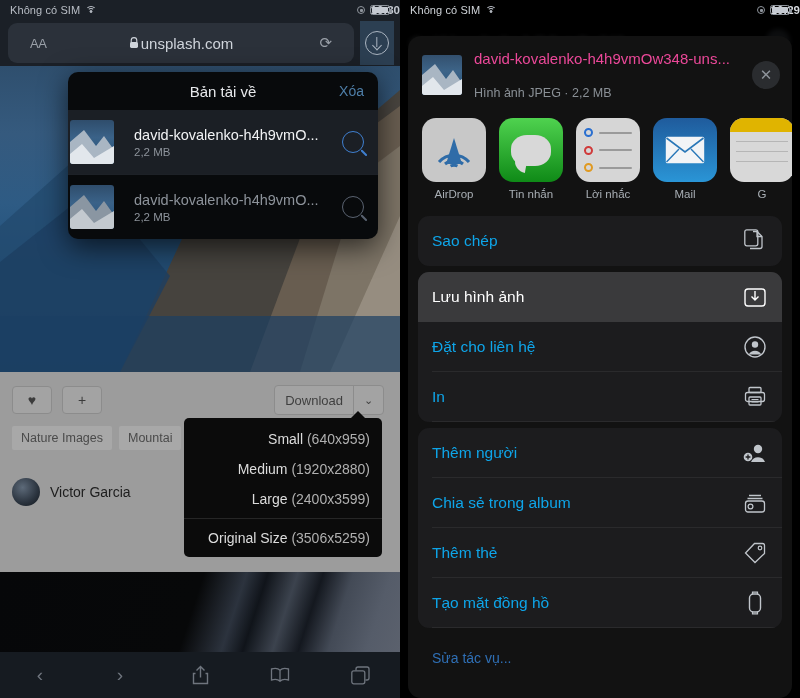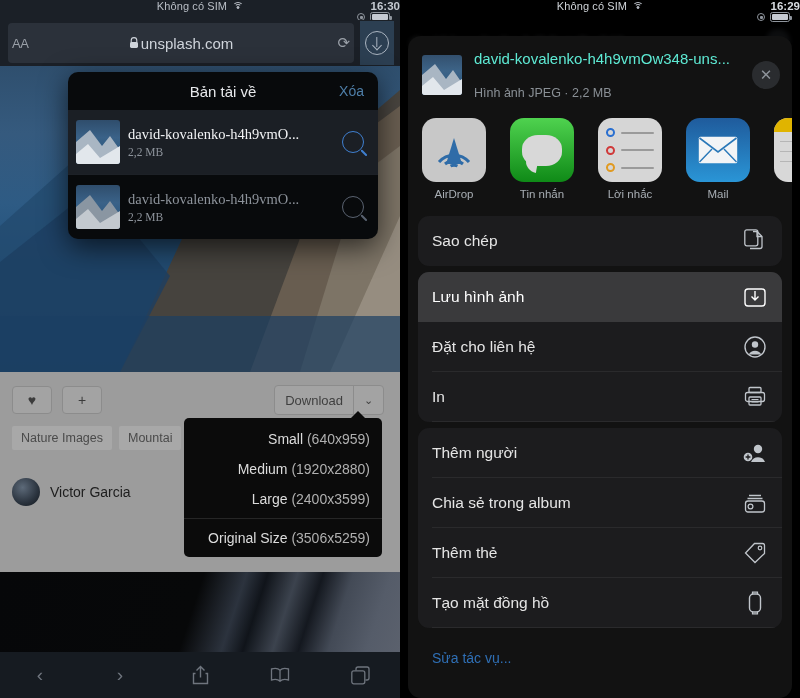--- a/index.html
+++ b/index.html
@@ -6,42 +6,42 @@
   html,body { width:800px; height:698px; overflow:hidden; background:#000; }
   body { font-family:"Liberation Sans", sans-serif; -webkit-font-smoothing:antialiased; }
 
   .screen { position:relative; width:800px; height:698px; display:flex; }
 
   
   .left { position:relative; width:400px; height:698px; overflow:hidden; background:#0c1117; }
 
   
   .statusbar { position:relative; height:20px; width:100%; background:#1b2027;
-               display:flex; align-items:center; padding:0 10px; z-index:6;flex-direction:column; }
+               display:flex; align-items:center; padding:0 10px; z-index:6; }
   .sb-left { display:flex; align-items:center; gap:5px; font-size:11px; color:#b9bec6; letter-spacing:.1px; }
   .sb-time { position:absolute; left:0; right:0; text-align:right; font-size:11.5px; color:#c5cad2; font-weight:600; }
   .sb-right { margin-left:auto; display:flex; align-items:center; gap:5px; z-index:2; }
   .wifi-ic { width:11px; height:9px; position:relative; display:inline-block; }
   .wifi-ic i { position:absolute; border:1.2px solid #b9bec6; border-bottom-color:transparent;
                border-left-color:transparent; border-right-color:transparent; border-radius:50%; left:50%;
                transform:translateX(-50%); }
   .wifi-ic i:nth-child(1){ width:11px;height:11px; top:0;}
   .wifi-ic i:nth-child(2){ width:7px;height:7px; top:2px;}
   .wifi-ic i:nth-child(3){ width:3px;height:3px; top:4px; border-color:#b9bec6; border-radius:50%; background:#b9bec6;}
   .lock-sm { width:8px;height:8px;border:1.3px solid #8f959d;border-radius:50%; position:relative; }
   .lock-sm::after{content:"";position:absolute;width:3px;height:3px;background:#8f959d;border-radius:1px;left:1.5px;top:1.5px;}
   .batt { width:20px;height:10px;border:1.2px solid #8f959d;border-radius:2.5px;position:relative;}
   .batt::after{content:"";position:absolute;left:1px;top:1px;bottom:1px;right:1px;background:#c5cad2;border-radius:1px;}
   .batt::before{content:"";position:absolute;right:-3px;top:3px;width:1.6px;height:4px;background:#8f959d;border-radius:0 1px 1px 0;}
 
   
   .nav-toolbar { position:relative; height:46px; background:#1b2027; display:flex; align-items:center;
                  padding:0 6px 0 8px; gap:6px; z-index:6; }
-  .urlbar { flex:1; height:40px; background:#2b313a; border-radius:4px; display:flex; align-items:center;
-            padding:0 4px; position:relative; }
+  .urlbar { flex:1; height:40px; background:#2b313a; border-radius:9px; display:flex; align-items:center;
+            padding:0 22px; position:relative; }
   .aa { font-size:13px; color:#9aa0a8; letter-spacing:-.4px;}
   .url-center { position:absolute; left:0; right:0; display:flex; align-items:center; justify-content:center; gap:2px;
                 font-size:15px; color:#cfd4db; }
   .reload { margin-left:auto; font-size:15px; color:#9aa0a8; z-index:2; }
   .dl-btn { width:34px; height:44px; background:#2c3f52; display:flex; align-items:center; justify-content:center; }
   .dl-circle { width:24px;height:24px;border:1.4px solid #aab4c0; border-radius:50%; position:relative;}
   .dl-circle::after{content:"";position:absolute;left:50%;top:5px;width:1.4px;height:10px;background:#aab4c0;transform:translateX(-50%);}
   .dl-circle::before{content:"";position:absolute;left:50%;top:10px;width:6px;height:6px;border-right:1.4px solid #aab4c0;
       border-bottom:1.4px solid #aab4c0;transform:translate(-50%,0) rotate(45deg);}
 
@@ -90,21 +90,21 @@
   .bottombar { position:absolute; left:0; bottom:0; width:400px; height:46px; background:#161b21;
                display:flex; align-items:center; justify-content:space-around; z-index:6; }
   .bb-ic { color:#6f757e; font-size:19px; display:flex; align-items:center; justify-content:center; width:40px; height:30px;}
 
   
   .dlpanel { position:absolute; left:68px; top:72px; width:310px; background:#080a0c; border-radius:10px;
              z-index:8; box-shadow:0 8px 28px rgba(0,0,0,.65); overflow:hidden; }
   .dlpanel .hd { position:relative; height:38px; display:flex; align-items:center; justify-content:center; }
   .dlpanel .hd .t { font-size:15px; color:#e7e9ec; }
   .dlpanel .hd .clr { position:absolute; right:14px; font-size:14px; color:#4e7ea8; }
-  .dlrow { display:flex; align-items:center; gap:8px; padding:10px 14px 10px 8px;font-family:Liberation Serif, serif; }
+  .dlrow { display:flex; align-items:center; gap:20px; padding:10px 14px 10px 2px; }
   .dlrow.sel { background:#1b1f25; }
   .thumb { width:44px;height:44px;border-radius:3px;overflow:hidden;position:relative;flex:none;
            background:linear-gradient(180deg,#2f4d6c 0%,#3a6288 40%,#22527c 100%); }
   .thumb .peak { position:absolute; inset:0; }
   .dlmeta { flex:1; min-width:0; }
   .dlname { font-size:14.5px; color:#f2f3f5; white-space:nowrap; overflow:hidden; }
   .dlname.dim { color:#8d939b; }
   .dlsize { font-size:11.5px; color:#8d939b; margin-top:3px; }
   .mag { width:22px;height:22px;border:1.7px solid #3f7fd0; border-radius:50%; position:relative; flex:none;}
   .mag::after{content:"";position:absolute;width:1.7px;height:8px;background:#3f7fd0;right:-2px;bottom:-5px;
@@ -124,47 +124,47 @@
   .ghost .g-t { font-size:15px; color:#c9ced4; white-space:nowrap; }
   .ghost .g-c { margin-left:auto; width:24px;height:24px;border-radius:50%;background:#3a3f46; }
 
   .sheet { position:absolute; left:8px; right:8px; top:36px; bottom:0; background:#121212;
            border-radius:13px; overflow:hidden; }
 
   .sheet-hd { display:flex; align-items:center; gap:12px; padding:14px 12px 14px 14px; }
   .sheet-hd .th { width:40px;height:40px;border-radius:3px;flex:none;overflow:hidden;position:relative;
             background:linear-gradient(180deg,#33506e 0%,#3d6488 40%,#24537c 100%); }
   .sheet-hd .tx { flex:1; min-width:0; }
-  .sheet-hd .n { font-size:15px; color:#5eead4; white-space:nowrap; overflow:hidden; }
+  .sheet-hd .n { font-size:15px; color:#ec4899; white-space:nowrap; overflow:hidden; }
   .sheet-hd .s { font-size:12.5px; color:#8a9096; margin-top:19px; }
   .xbtn { width:28px;height:28px;border-radius:50%;background:#2a2c2f;display:flex;align-items:center;
           justify-content:center; color:#8e949b; font-size:15px; flex:none; }
 
-  .apps { display:flex; gap:24px; padding:4px 0 10px 14px; }
+  .apps { display:flex; gap:13px; padding:4px 0 10px 14px; }
   .app { width:64px; flex:none; }
   .appicon { width:64px;height:64px;border-radius:14px; overflow:hidden; position:relative; }
   .applbl { font-size:11.5px; color:#a8aeb4; text-align:center; margin-top:6px; }
 
   .ic-airdrop { background:#c8c8c8; }
   .ic-msg { background:linear-gradient(180deg,#4fd24f 0%,#0f8a17 100%); display:flex;align-items:center;justify-content:center;}
   .ic-msg .bub { width:40px;height:31px;background:#d8d8d8;border-radius:16px/14px;position:relative;}
   .ic-msg .bub::after{content:"";position:absolute;left:3px;bottom:-6px;width:12px;height:12px;background:#d8d8d8;
        border-radius:0 0 0 12px; transform:rotate(10deg);}
   .ic-mail { background:linear-gradient(180deg,#1f5b9c 0%,#2a95d6 100%); display:flex;align-items:center;justify-content:center;}
   .ic-rem { background:#d6d6d6; padding:10px 8px; display:flex; flex-direction:column; justify-content:space-between; }
   .rm-line { display:flex; align-items:center; gap:6px; }
   .rm-dot { width:9px;height:9px;border-radius:50%;border:2px solid; }
   .rm-bar { flex:1; height:2px; background:#9a9a9a; border-radius:1px; }
   .ic-notes { background:#d8d8d8; }
   .ic-notes .top { height:14px; background:#e0b400; }
   .ic-notes .ln { height:1px; background:#b6b6b6; margin:9px 6px 0; }
 
   .group { background:#1c1c1e; border-radius:11px; margin:6px 10px; overflow:hidden; }
   .arow { display:flex; align-items:center; height:50px; padding:0 14px; position:relative; }
-  .arow .lbl { flex:1; font-size:15.5px; color:#e5e5e5; }
+  .arow .lbl { flex:1; font-size:15.5px; color:#0ea5e9; }
   .arow.hl { background:#3a3a3c; }
   .arow.hl .lbl { color:#ffffff; }
   .arow .divider { position:absolute; left:14px; right:0; bottom:0; height:1px; background:#2a2a2c; }
   .arow .ico { width:26px;height:26px; color:#c0c5cb; display:flex;align-items:center;justify-content:center; flex:none;}
   .arow.hl .ico { color:#ffffff; }
 
   .editlink { padding:16px 24px 0; font-size:14px; color:#2f6fb5; }
 
   svg { display:block; }
 </style>

